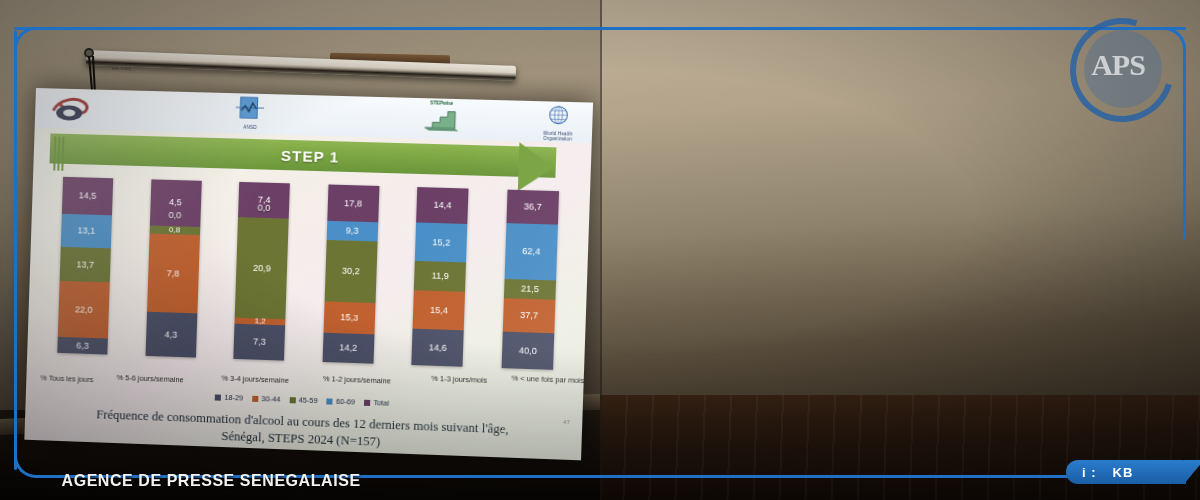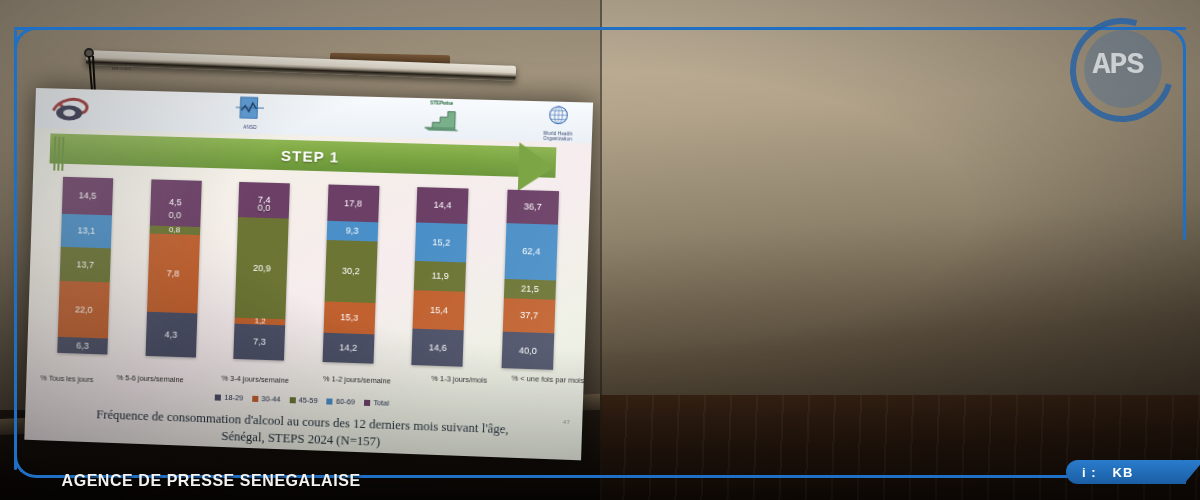--- a/index.html
+++ b/index.html
@@ -216,21 +216,21 @@
     position:absolute; inset:0; border:6px solid #1f5fa8; border-radius:50%;
     border-right-color:transparent; transform:rotate(-28deg);
   }
   .aps-disc {
     position:absolute; left:14px; top:12px; width:78px; height:78px; border-radius:50%;
     background:rgba(57,104,163,.42);
   }
   .aps-txt {
     position:absolute; left:0; right:8px; top:30px; text-align:center;
     font-size:30px; font-weight:bold; color:#e9f1fa; letter-spacing:-1px;
-    font-family:Liberation Mono, monospace; opacity:.92;
+    font-family:Liberation Serif, serif; opacity:.92;
   }
 
   .splitline { position:absolute; left:600px; top:0; width:2px; height:500px;
                background:rgba(30,25,20,.55); }
 </style>
 </head>
 <body>
 
 <div class="stage">
 

